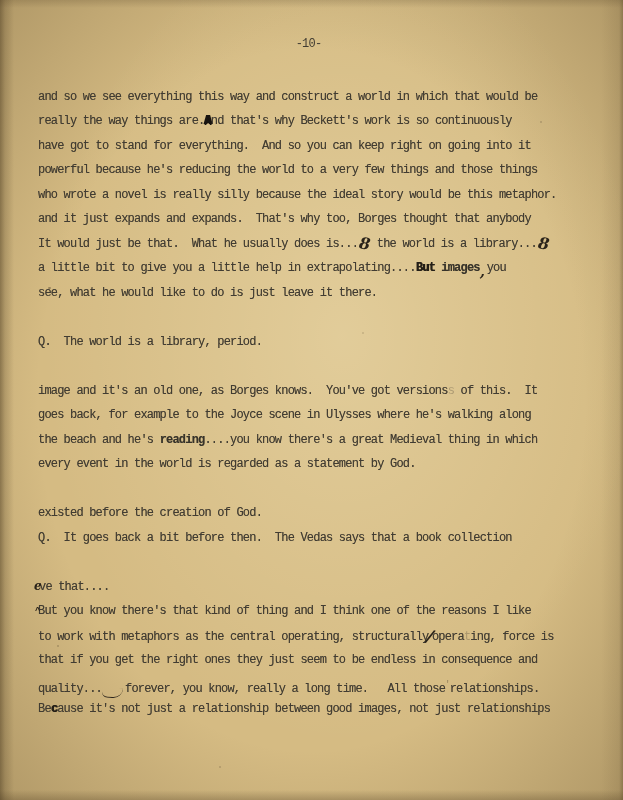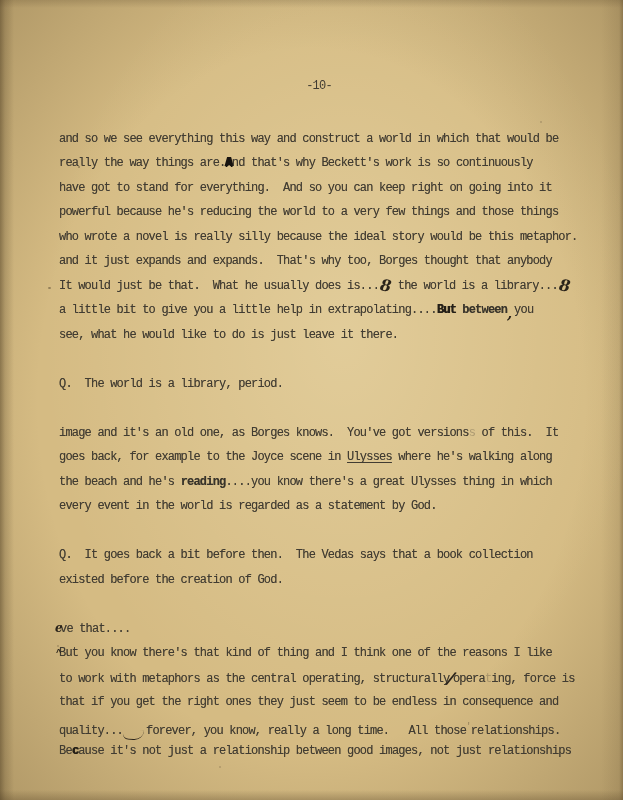--- a/index.html
+++ b/index.html
@@ -17,41 +17,40 @@
       radial-gradient(ellipse at 50% 50%, rgba(0,0,0,0) 62%, rgba(94,74,40,0.30) 100%);
     font-family:"Liberation Mono","DejaVu Sans Mono",monospace;
     font-size:12px;
     letter-spacing:-0.8px;
     color:var(--ink,#41
 3c32);
     color:var(--ink,#413c32);
   }
   .sheet{
     position:absolute; inset:0;
-    padding:32px 44px 0 59px;
-    margin-top:42px;
+    padding:32px 44px 0 38px;
   }
   .page-number{
     line-height:24.5px;
     text-align:center;
     margin:0 0 28px 0;
   }
   .para{margin:24.5px 0 0 0;}
   .para:first-of-type{margin-top:0;}
   .line{
     white-space:pre;
     line-height:24.5px;
     height:24.5px;
     text-shadow:0 0 0.5px rgba(65,58,46,0.55);
   }
   
   .s-bold{font-weight:bold;color:#37332a;}
   .s-overtype{font-weight:bold;color:#241f17;text-shadow:0.6px 0 0 #241f17;}
   .s-blot{font-weight:bold;color:#181410;text-shadow:1px 0 0 #181410,-1px 0 0 #181410,0 1px 0 #181410;}
-  .s-underline{text-decoration:underline;text-underline-offset:2px;}
+  .s-underline{text-underline-offset:2px;}
   .s-faint{color:rgba(65,60,50,0.30);text-shadow:none;}
   .s-tick{color:rgba(70,60,45,0.45);font-size:9px;vertical-align:5px;text-shadow:none;}
   .s-hand-quote{
     font-family:"DejaVu Serif",serif;font-style:italic;font-weight:bold;
     font-size:16px;color:var(--hand,#2a231a);
     display:inline-block;transform:rotate(8deg);vertical-align:-2px;margin:0 1px;
     text-shadow:none;
   }
   .s-hand-comma{
     font-family:"DejaVu Serif",serif;font-style:italic;font-weight:bold;
@@ -99,35 +98,35 @@
     <div class="page-number">-10-</div>
     <div>
         <div class="para">
           <div class="line"><span>and so we see everything this way and construct a world in which that would be</span></div>
           <div class="line"><span>really the way things are.</span><span class="s-blot">A</span><span>nd that's why Beckett's work is so continuously</span></div>
           <div class="line"><span>have got to stand for everything.  And so you can keep right on going into it</span></div>
           <div class="line"><span>powerful because he's reducing the world to a very few things and those things</span></div>
           <div class="line"><span>who wrote a novel is really silly because the ideal story would be this metaphor.</span></div>
           <div class="line"><span>and it just expands and expands.  That's why too, Borges thought that anybody</span></div>
           <div class="line"><span>It would just be that.  What he usually does is...</span><span class="s-hand-quote">8</span><span> the world is a library...</span><span class="s-hand-quote">8</span></div>
-          <div class="line"><span>a little bit to give you a little help in extrapolating....</span><span class="s-overtype">But</span><span> </span><span class="s-bold">between</span><span class="s-hand-comma">,</span><span>you</span></div>
+          <div class="line"><span>a little bit to give you a little help in extrapolating....</span><span class="s-overtype">But</span><span> </span><span class="s-bold">images</span><span class="s-hand-comma">,</span><span>you</span></div>
           <div class="line"><span>see, what he would like to do is just leave it there.</span></div>
         </div>
         <div class="para">
           <div class="line"><span>Q.  The world is a library, period.</span></div>
         </div>
         <div class="para">
           <div class="line"><span>image and it's an old one, as Borges knows.  You've got versions</span><span class="s-faint">s</span><span> of this.  It</span></div>
           <div class="line"><span>goes back, for example to the Joyce scene in </span><span class="s-underline">Ulysses</span><span> where he's walking along</span></div>
-          <div class="line"><span>the beach and he's </span><span class="s-bold">reading</span><span>....you know there's a great Ulysses thing in which</span></div>
+          <div class="line"><span>the beach and he's </span><span class="s-bold">reading</span><span>....you know there's a great Medieval thing in which</span></div>
           <div class="line"><span>every event in the world is regarded as a statement by God.</span></div>
         </div>
         <div class="para">
+          <div class="line"><span>existed before the creation of God.</span></div>
           <div class="line"><span>Q.  It goes back a bit before then.  The Vedas says that a book collection</span></div>
-          <div class="line"><span>existed before the creation of God.</span></div>
         </div>
         <div class="para">
           <div class="line"><span class="s-hand-insert"><span class="ins-above">e</span><span class="ins-caret">^</span></span><span>ve that....</span></div>
           <div class="line"><span>But you know there's that kind of thing and I think one of the reasons I like</span></div>
           <div class="line"><span>to work with metaphors as the central operating, structurally</span><span class="s-hand-slash">/</span><span>opera</span><span class="s-faint">t</span><span>ing, force is</span></div>
           <div class="line"><span>that if you get the right ones they just seem to be endless in consequence and</span></div>
           <div class="line"><span>quality...</span><span class="s-swoosh"></span><span>forever, you know, really a long time.   All those</span><span class="s-tick">'</span><span>relationships.</span></div>
           <div class="line"><span>Be</span><span class="s-overtype">c</span><span>ause it's not just a relationship between good images, not just relationships</span></div>
         </div>
       </div>

